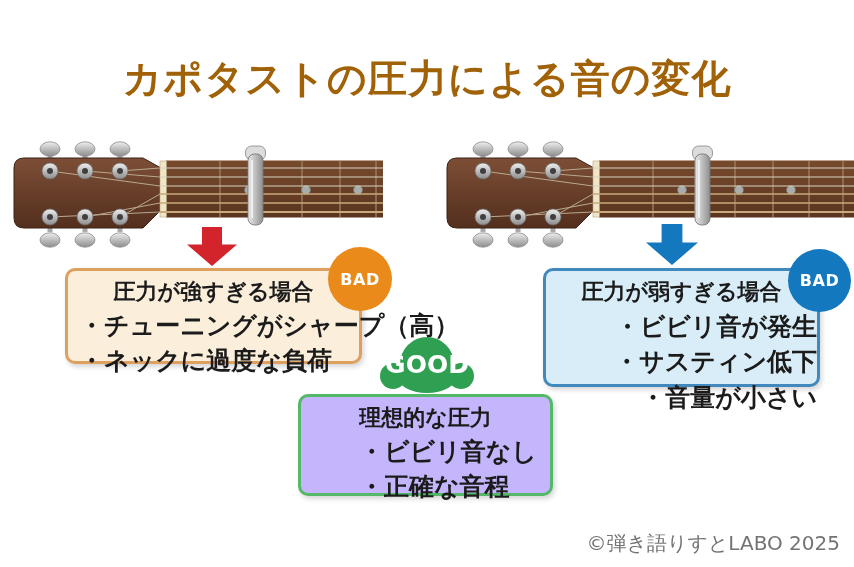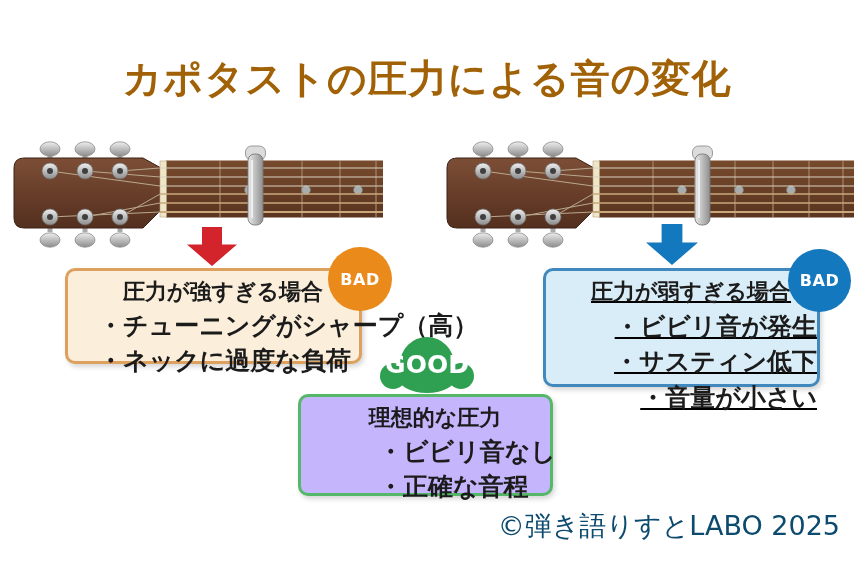--- a/index.html
+++ b/index.html
@@ -21,43 +21,42 @@
     clip-path:polygon(30% 0,70% 0,70% 45%,100% 45%,50% 100%,0 45%,30% 45%);
   }
   #arrow-weak{
     left:646px;top:224px;width:52px;height:41px;background:#1478BE;
     clip-path:polygon(30% 0,70% 0,70% 45%,100% 45%,50% 100%,0 45%,30% 45%);
   }
 
   .box{
     position:absolute;border-radius:10px;box-sizing:border-box;
     box-shadow:2px 3px 5px rgba(0,0,0,.16);
-    padding-left:19px;
   }
   .box .heading{
     text-align:center;font-weight:700;font-size:22px;color:#1b1b1b;
     margin-top:7px;line-height:1.25;
   }
   .box .bullet{font-weight:700;font-size:25px;color:#1b1b1b;line-height:1.42;white-space:nowrap;}
   #box-strong{left:65px;top:268px;width:297px;height:96px;background:#FBEEDA;border:3px solid #DDA05E;}
   #box-strong .bullets{padding-left:11px;margin-top:2px;}
-  #box-weak{left:543px;top:268px;width:277px;height:119px;background:#D9EDF8;border:3px solid #4189BD;text-decoration:underline;}
+  #box-weak{left:543px;top:268px;width:277px;height:119px;background:#D9EDF8;border:3px solid #4189BD;}
   #box-weak .bullets{padding-left:16px;margin-top:3px;text-align:right;}
   #box-ideal{left:298px;top:394px;width:255px;height:102px;background:#c4b5fd;border:3px solid #55B768;}
   #box-ideal .bullets{padding-left:58px;margin-top:2px;}
 
   .badge-circle{
     position:absolute;border-radius:50%;display:flex;align-items:center;justify-content:center;
     color:#fff;font-weight:700;font-size:16px;z-index:5;letter-spacing:.5px;
   }
   #badge-strong{left:328px;top:247px;width:64px;height:64px;background:#E98A1B;}
   #badge-weak{left:788px;top:249px;width:63px;height:63px;background:#1478BE;}
   #badge-good{position:absolute;left:377px;top:336px;width:100px;height:58px;z-index:5;}
 
-  .credit{position:absolute;right:14px;top:508px;font-size:27px;color:#0c4a6e;}
+  .credit{position:absolute;right:14px;top:530px;font-size:20px;color:#737373;}
 </style>
 </head>
 <body>
 
 <div id="stage">
 
   <div class="title">カポタストの圧力による音の変化</div>
 
   <div class="guitar" id="guitar-left"><svg viewBox="0 0 373 118" width="373" height="118">
         <defs>

